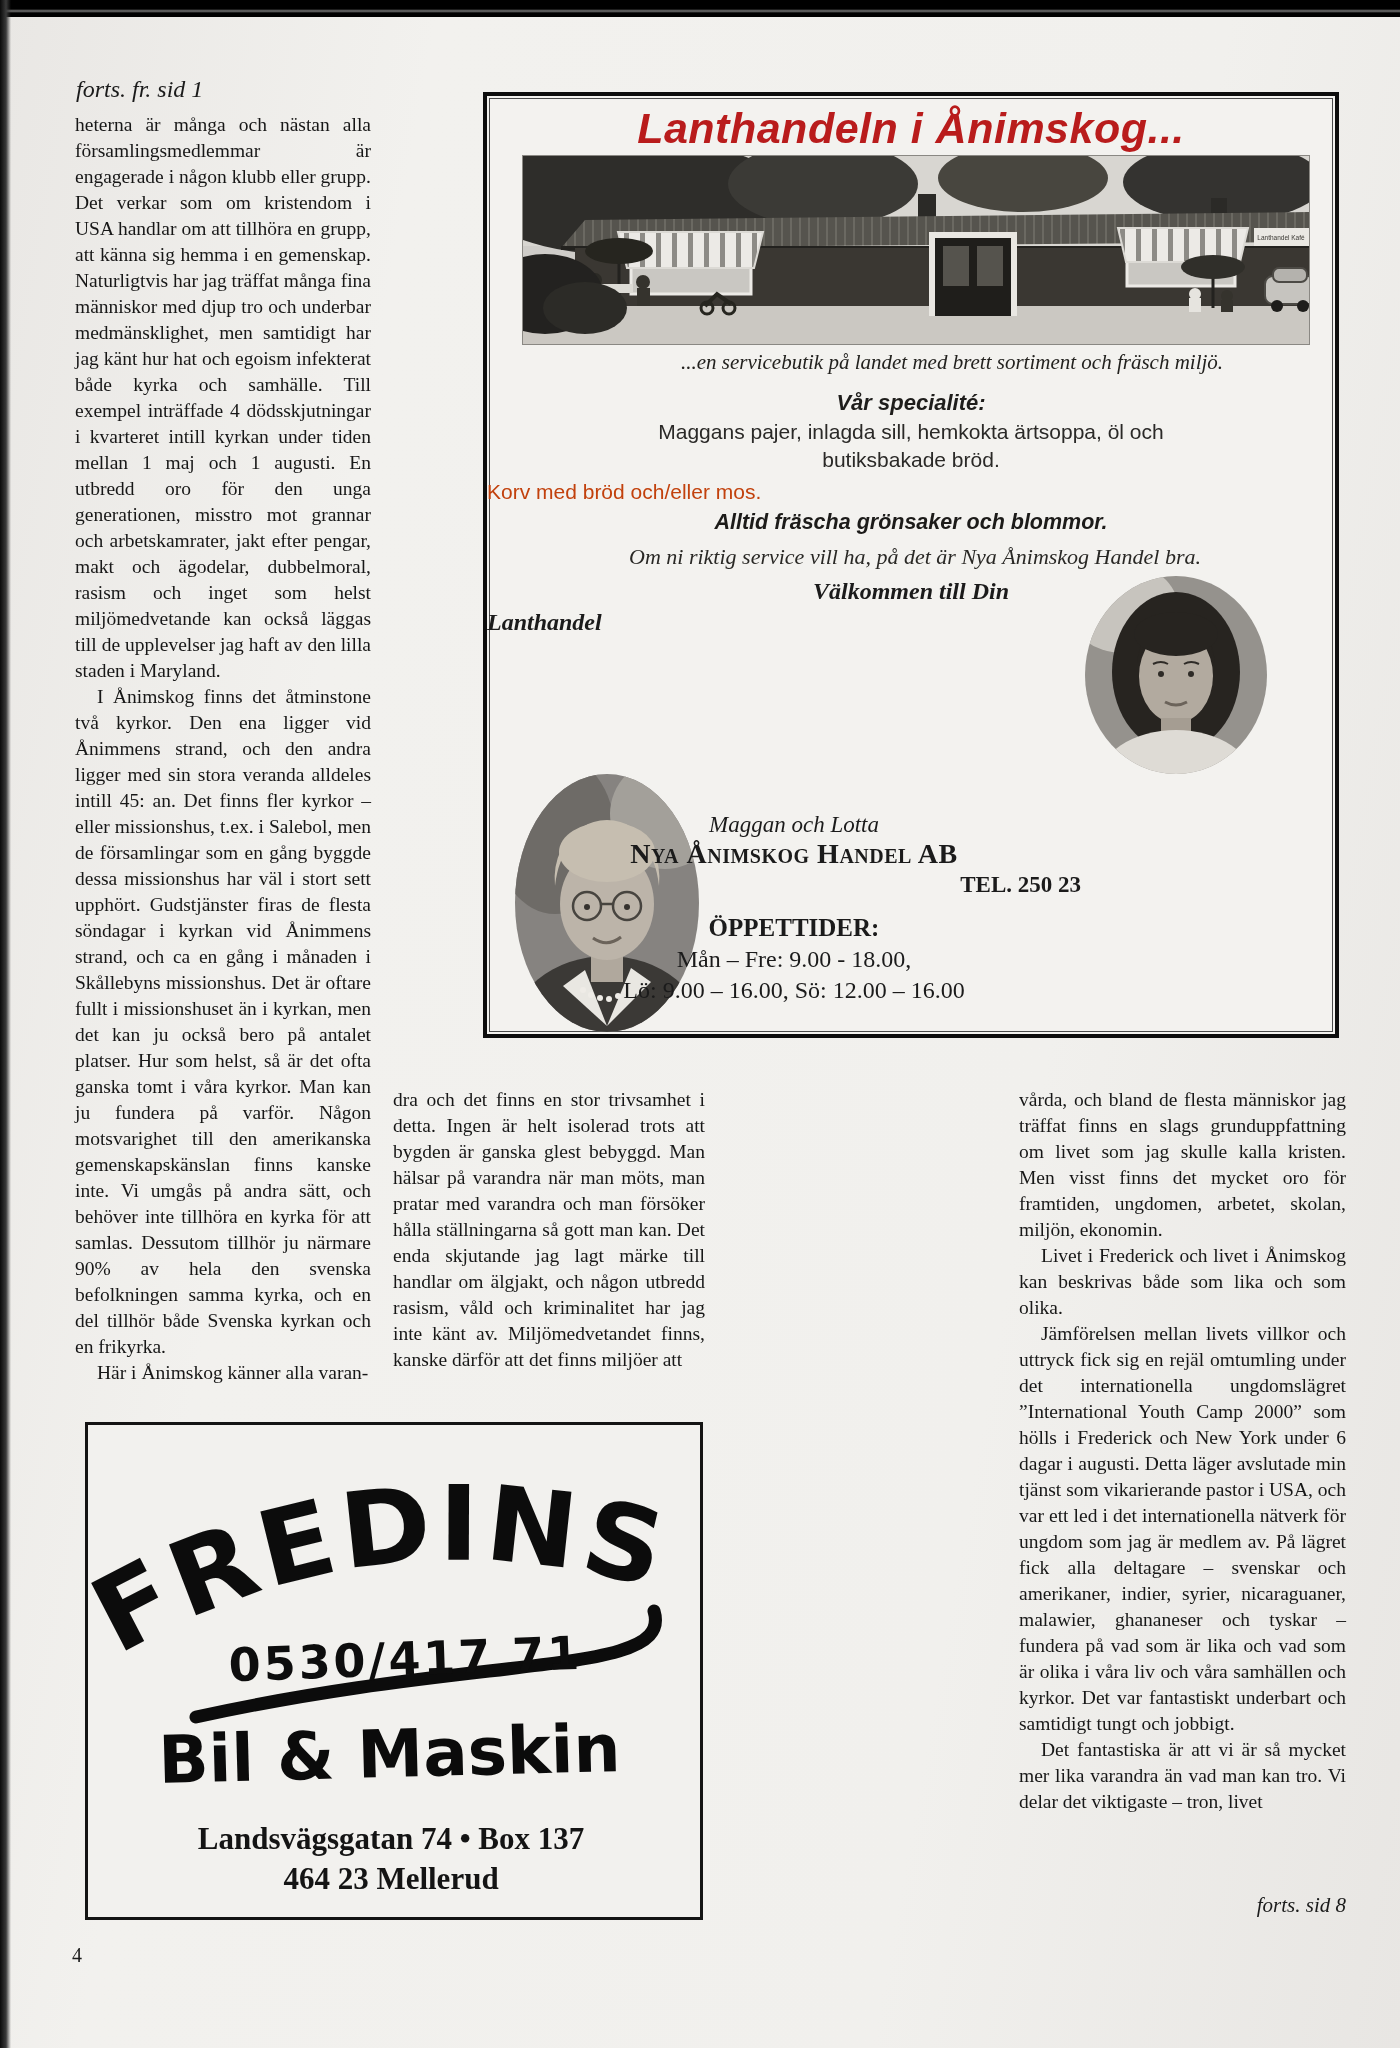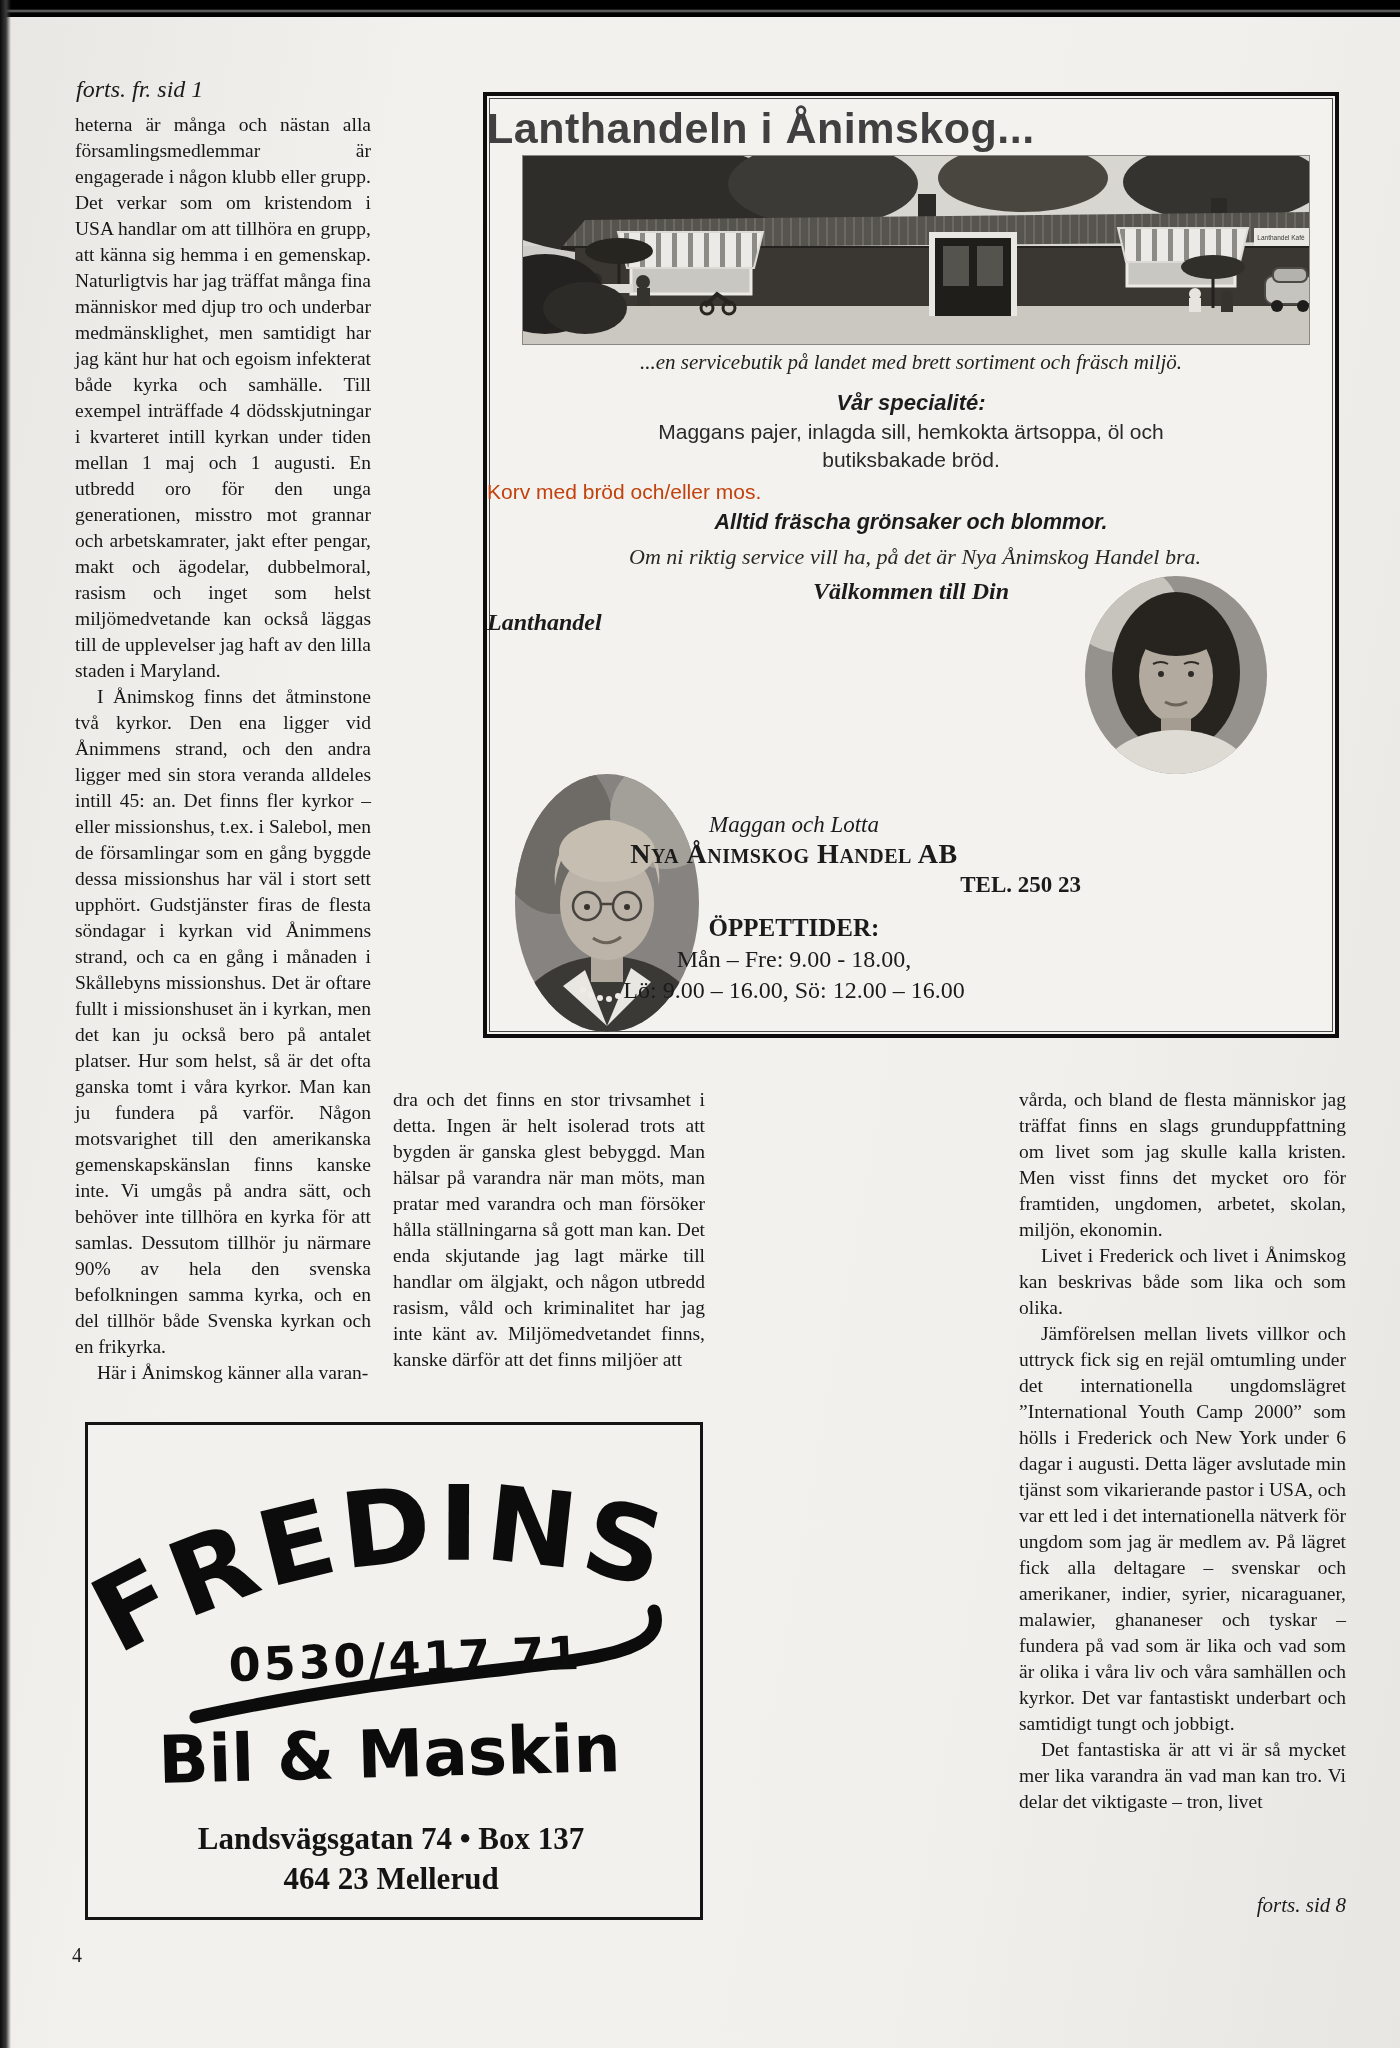--- a/index.html
+++ b/index.html
@@ -18,27 +18,27 @@
   .col p.indent{text-indent:22px;}
   .forts-header{position:absolute;left:76px;top:76px;font-style:italic;font-size:24px;}
   .forts-footer{position:absolute;left:1019px;top:1893px;width:327px;text-align:right;
     font-style:italic;font-size:21px;}
   .page-number{position:absolute;left:72px;top:1944px;font-size:20px;}
 
   
   .ad1{position:absolute;left:483px;top:92px;width:848px;height:938px;
     border:4px solid #0d0d0d;background:#f3f2ef;}
   .ad1 .inner-line{position:absolute;inset:2px;border:1px solid #4a4a4a;pointer-events:none;}
-  .ad1-title{position:absolute;left:0;top:8px;width:100%;text-align:left;
-    font-family:"Liberation Sans",sans-serif;font-weight:bold;
-    font-size:43px;letter-spacing:.5px;color:#404040;}
+  .ad1-title{position:absolute;left:0;top:8px;width:100%;text-align:center;
+    font-family:"Liberation Sans",sans-serif;font-weight:bold;font-style:italic;
+    font-size:43px;letter-spacing:.5px;color:#b91c1c;}
   .ad1-photo{position:absolute;left:36px;top:60px;width:786px;height:188px;
     background:#cfcdc9;outline:1px solid #8a8883;}
   .ad1-caption{position:absolute;left:0;top:254px;width:100%;text-align:center;
-    font-style:italic;font-size:21px;color:#23221f;}
+    font-style:italic;font-size:21px;color:#23221f;padding-left:41px;}
   .ad1-sans{font-family:"Liberation Sans",sans-serif;}
   .ad1-spec-head{position:absolute;left:0;top:294px;width:100%;text-align:center;
     font-weight:bold;font-style:italic;font-size:22px;color:#1e1d1b;}
   .ad1-spec1{position:absolute;left:0;top:324px;width:100%;text-align:center;font-size:21px;color:#2a2927;}
   .ad1-spec2{position:absolute;left:0;top:352px;width:100%;text-align:center;font-size:21px;color:#2a2927;}
   .ad1-korv{position:absolute;left:0;top:384px;width:100%;font-size:21px;color:#c2410c;}
   .ad1-fresh{position:absolute;left:0;top:414px;width:100%;text-align:center;
     font-weight:bold;font-style:italic;font-size:21.5px;color:#1c1b19;}
   .ad1-slogan{position:absolute;left:4px;top:448px;width:100%;text-align:center;
     font-style:italic;font-size:22px;color:#292825;}

